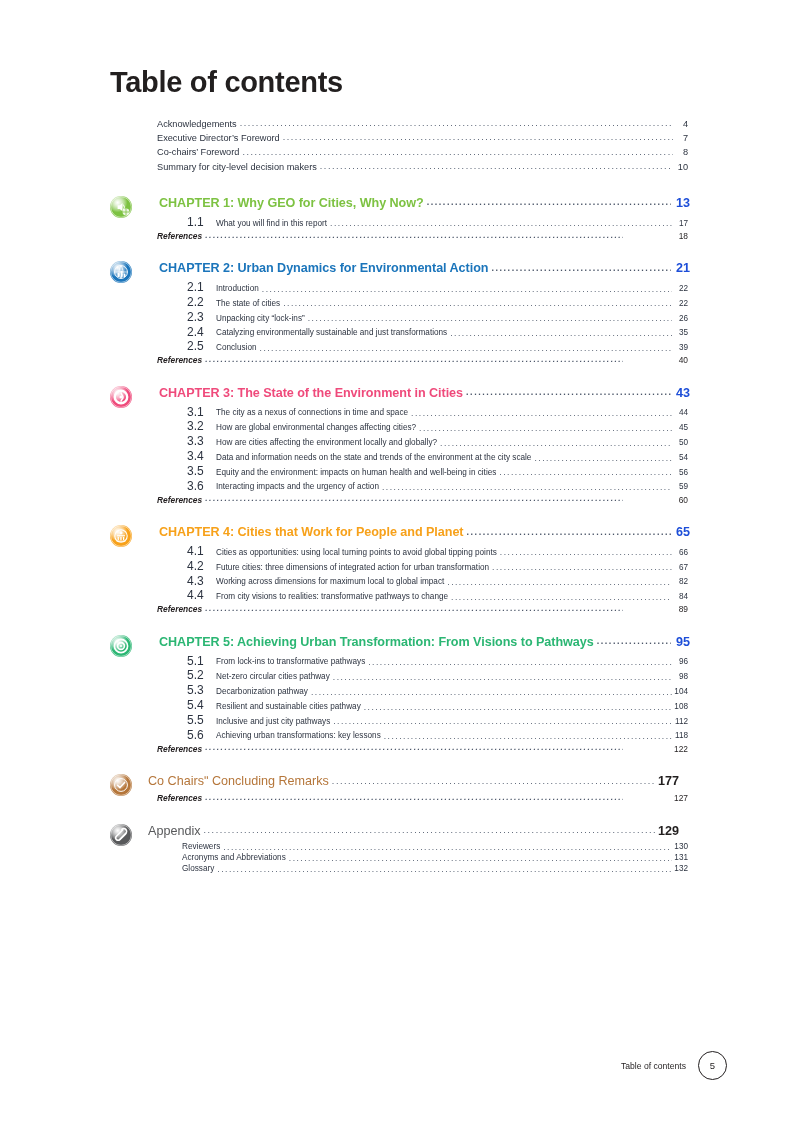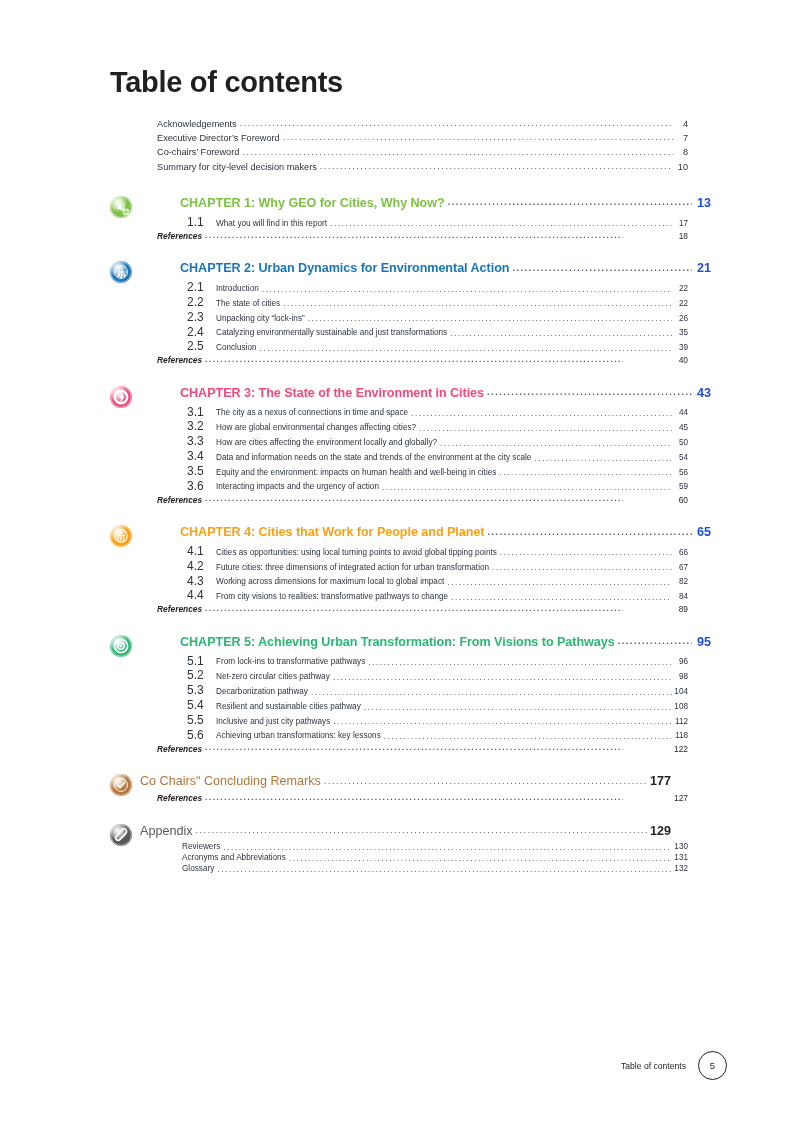--- a/index.html
+++ b/index.html
@@ -69,32 +69,32 @@
     padding:2px 0 3px 0;
     margin-left:47px;
     width:531px;
   }
   .front-row .pg{min-width:13px;color:#2c3340;}
 
   
   .chap-row{
     font-size:12.6px;
     font-weight:bold;
-    margin-left:70px;
+    margin-left:49px;
     width:531px;
     padding-bottom:5px;
     letter-spacing:-0.05px;
   }
   .chap-row .dots{font-size:9px;letter-spacing:1.55px;transform:translateY(-2px);}
   .chap-row .pg{min-width:17px;font-weight:bold;color:#1d4ed8;}
 
   
   .plain-row{
     font-size:12.6px;
-    margin-left:30px;
+    margin-left:38px;
     width:531px;
     padding-bottom:4px;
   }
   .plain-row .dots{font-size:9px;letter-spacing:1.55px;transform:translateY(-2px);}
   .plain-row .pg{min-width:17px;font-weight:bold;color:#221f1f;}
 
   
   .sub-row{
     font-size:8.2px;
     color:#2c3340;

